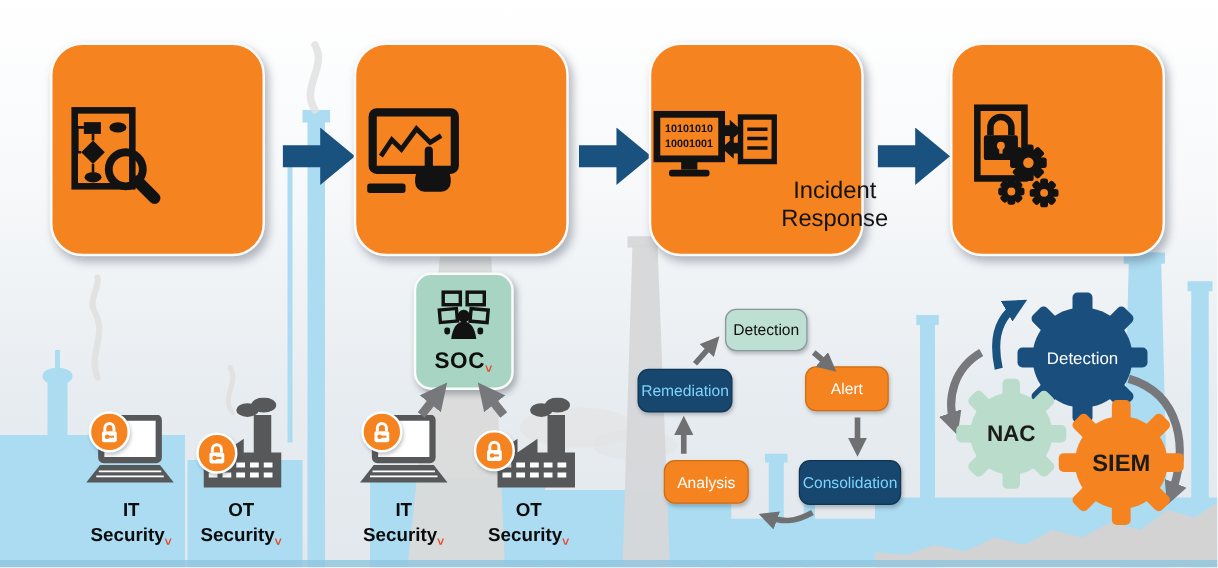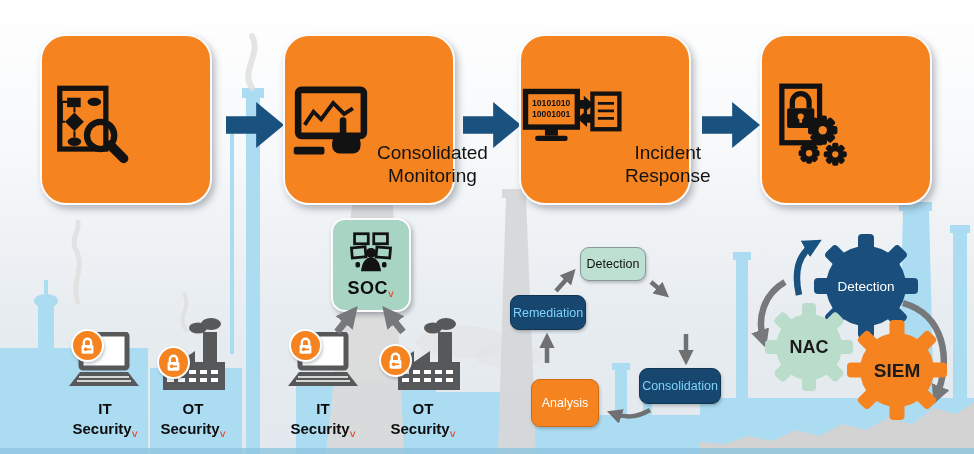--- a/index.html
+++ b/index.html
@@ -129,22 +129,20 @@
   <div class="step-box" style="left:283px">
     <div class="step-icon">
       <svg width="92" height="82" viewBox="0 0 84 74">
         <rect x="12" y="4" width="60" height="42" rx="3" fill="none" stroke="#121212" stroke-width="6"></rect>
         <polyline points="18,36 26,24 33,31 44,16 54,26 62,21" fill="none" stroke="#121212" stroke-width="3.5"></polyline>
         <rect x="8" y="56" width="28" height="7" rx="2" fill="#121212"></rect>
         <rect x="50" y="29" width="6" height="18" rx="3" fill="#121212"></rect>
         <rect x="43" y="45" width="26" height="17" rx="7" fill="#121212"></rect>
       </svg>
     </div>
-    <div class="step-label">Consolidated
-Monitoring</div>
   </div>
 
   <div class="flow-arrow" style="left:463px"></div>
 
   <div class="step-box" style="left:519px">
     <div class="step-icon">
       <svg width="104" height="82" viewBox="0 0 96 76">
         <rect x="4" y="6" width="48" height="33" fill="none" stroke="#121212" stroke-width="5"></rect>
         <text x="10" y="19" font-size="8" font-weight="bold" fill="#121212">10101010</text>
         <text x="10" y="30" font-size="8" font-weight="bold" fill="#121212">10001001</text>
@@ -304,24 +302,27 @@
         <circle cx="8" cy="14.7" r="2" fill="#F5831F"></circle>
         <rect x="9" y="13.8" width="5" height="1.8" fill="#F5831F"></rect>
       </svg>
   </div>
   <div class="ep-label" style="left:377px"><span>OT
 Security</span><span class="red-mark">˅</span></div>
 
   <div class="cycle-node cycle-teal" style="left:580px;top:247px;width:66px;height:34px">
       <span>Detection</span>
     </div>
+  <div class="cycle-node cycle-orange" style="left:644px;top:293px;width:67px;height:36px">
+      <span>Alert</span>
+    </div>
   <div class="cycle-node cycle-navy" style="left:639px;top:368px;width:82px;height:36px">
       <span>Consolidation</span>
     </div>
-  <div class="cycle-node cycle-orange" style="left:531px;top:379px;width:68px;height:48px">
+  <div class="cycle-node cycle-orange" style="left:531px;top:368px;width:68px;height:35px">
       <span>Analysis</span>
     </div>
   <div class="cycle-node cycle-navy" style="left:510px;top:295px;width:76px;height:35px">
       <span>Remediation</span>
     </div>
 
   <svg class="overlay" viewBox="0 0 974 454">
     <defs>
       <marker id="mGray" viewBox="0 0 10 10" refX="6.5" refY="5" markerWidth="3.1" markerHeight="3.1" orient="auto">
           <path d="M0,0 L10,5 L0,10 z" fill="#77787B"></path>

